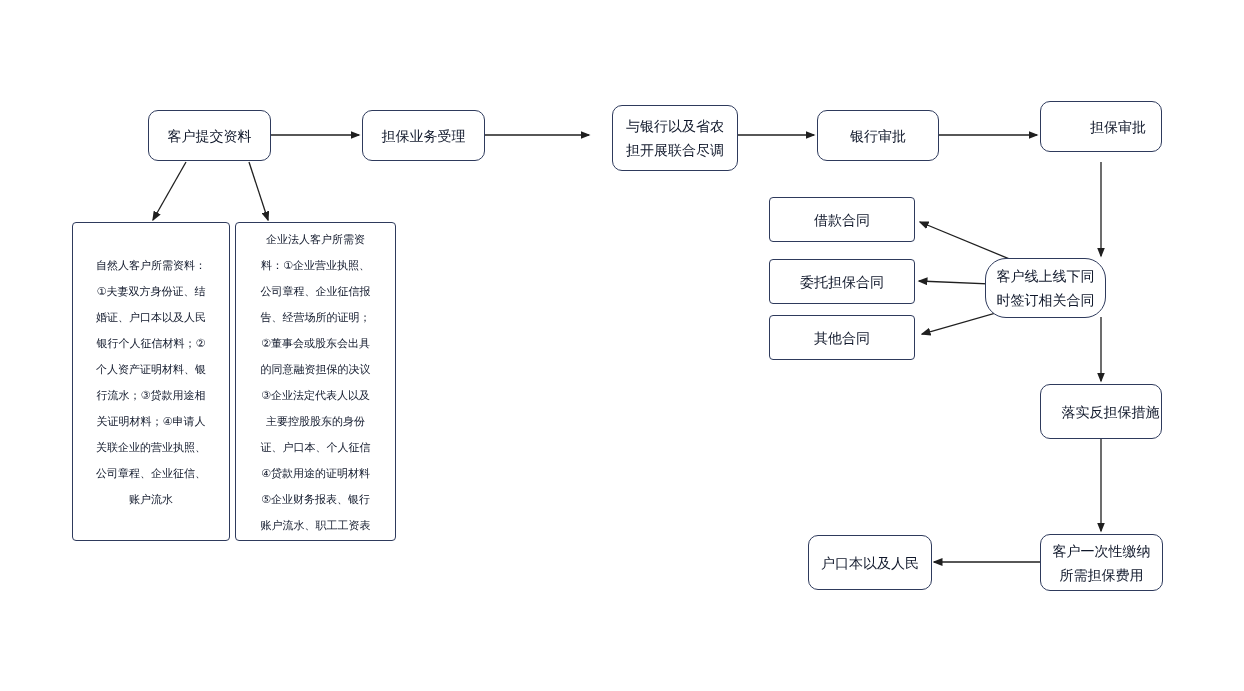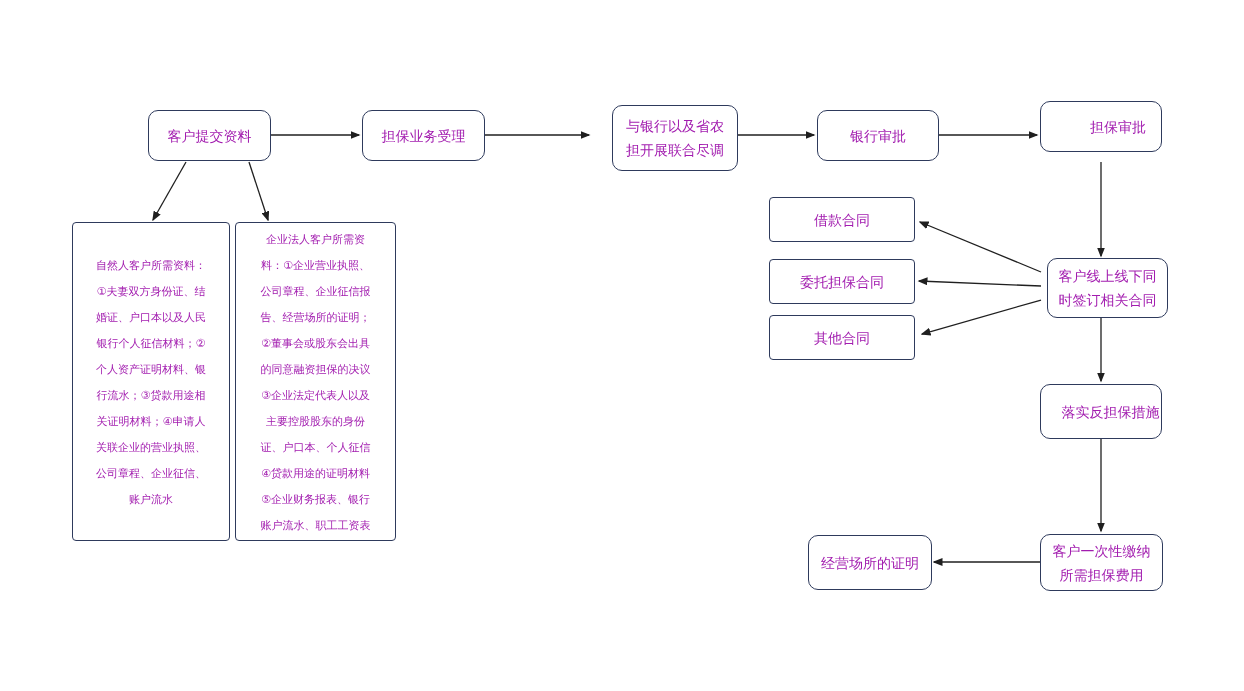--- a/index.html
+++ b/index.html
@@ -2,21 +2,21 @@
 <html><head>
 <meta charset="utf-8">
 <style>
   html, body { margin: 0; padding: 0; background: #ffffff; }
   #canvas {
     position: relative;
     width: 1244px;
     height: 612px;
     background: #ffffff;
     font-family: "Liberation Sans", "DejaVu Sans", sans-serif;
-    color: #a21caf;
+    color: #0f172a;
     overflow: hidden;
   }
   #connectors {
     position: absolute;
     left: 0; top: 0;
     width: 1244px; height: 691px;
   }
   .node {
     position: absolute;
     box-sizing: border-box;
@@ -113,26 +113,26 @@
 ④贷款用途的证明材料
 ⑤企业财务报表、银行
 账户流水、职工工资表</div>
 
   <div class="node rect" style="left:769px; top:197px; width:146px; height:45px;">借款合同</div>
 
   <div class="node rect" style="left:769px; top:259px; width:146px; height:45px;">委托担保合同</div>
 
   <div class="node rect" style="left:769px; top:315px; width:146px; height:45px;">其他合同</div>
 
-  <div class="node rounded" style="left:1047px; top:258px; width:121px; height:60px;">客户线上线下同
+  <div class="node rounded" style="left:985px; top:258px; width:121px; height:60px;border-radius:21px;">客户线上线下同
 时签订相关合同</div>
 
   <div class="node rounded" style="left:1040px; top:384px; width:122px; height:55px;padding-left:19px;">落实反担保措施</div>
 
   <div class="node rounded" style="left:1040px; top:534px; width:123px; height:57px;">客户一次性缴纳
 所需担保费用</div>
 
-  <div class="node rounded" style="left:808px; top:535px; width:124px; height:55px;">经营场所的证明</div>
+  <div class="node rounded" style="left:808px; top:535px; width:124px; height:55px;">户口本以及人民</div>
 
   <div class="edge-mark"></div>
   <div class="bottom-line"></div>
 
 </div>
 
 </body></html>

